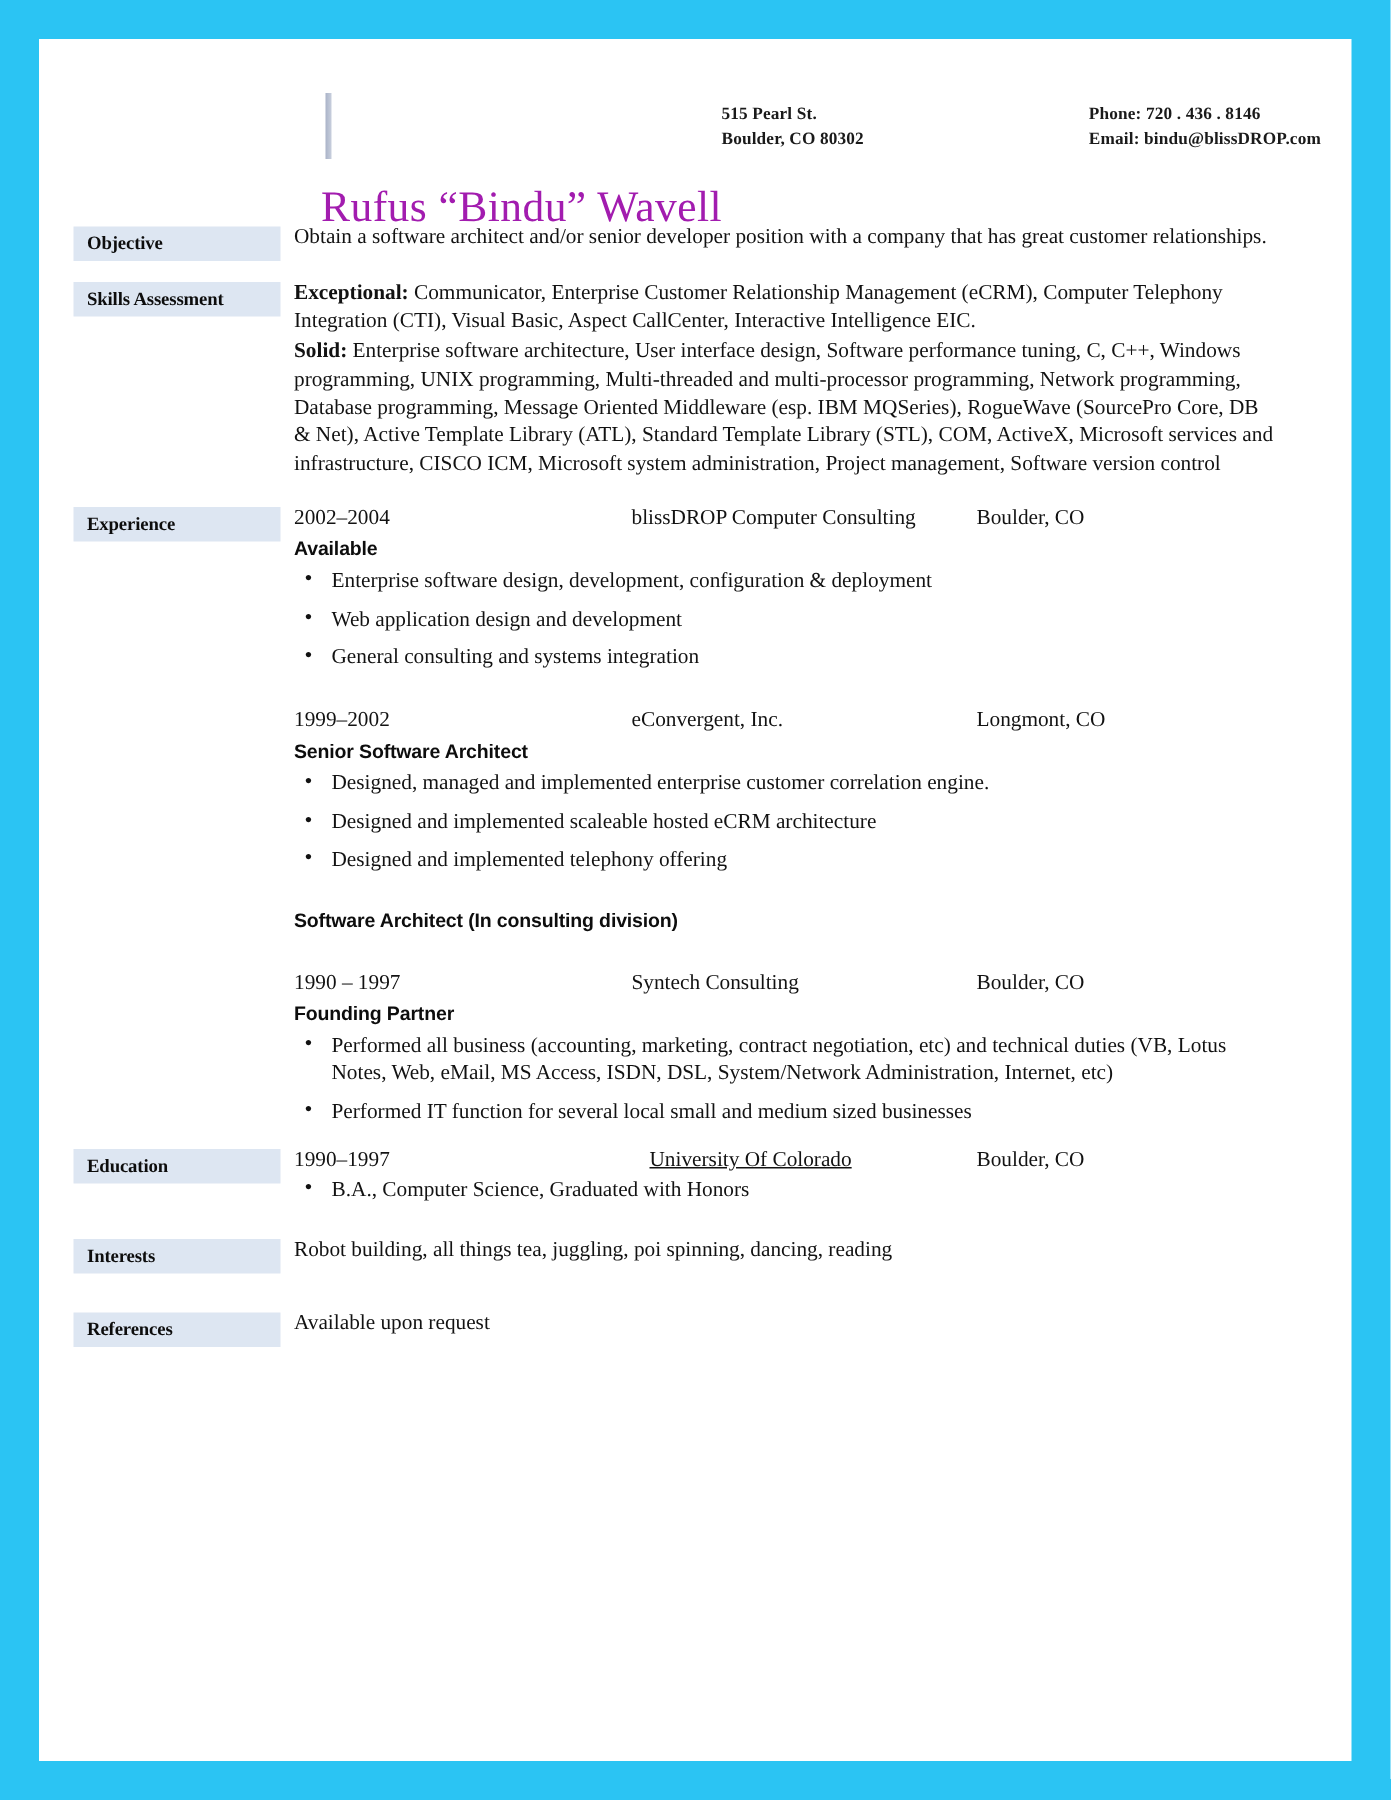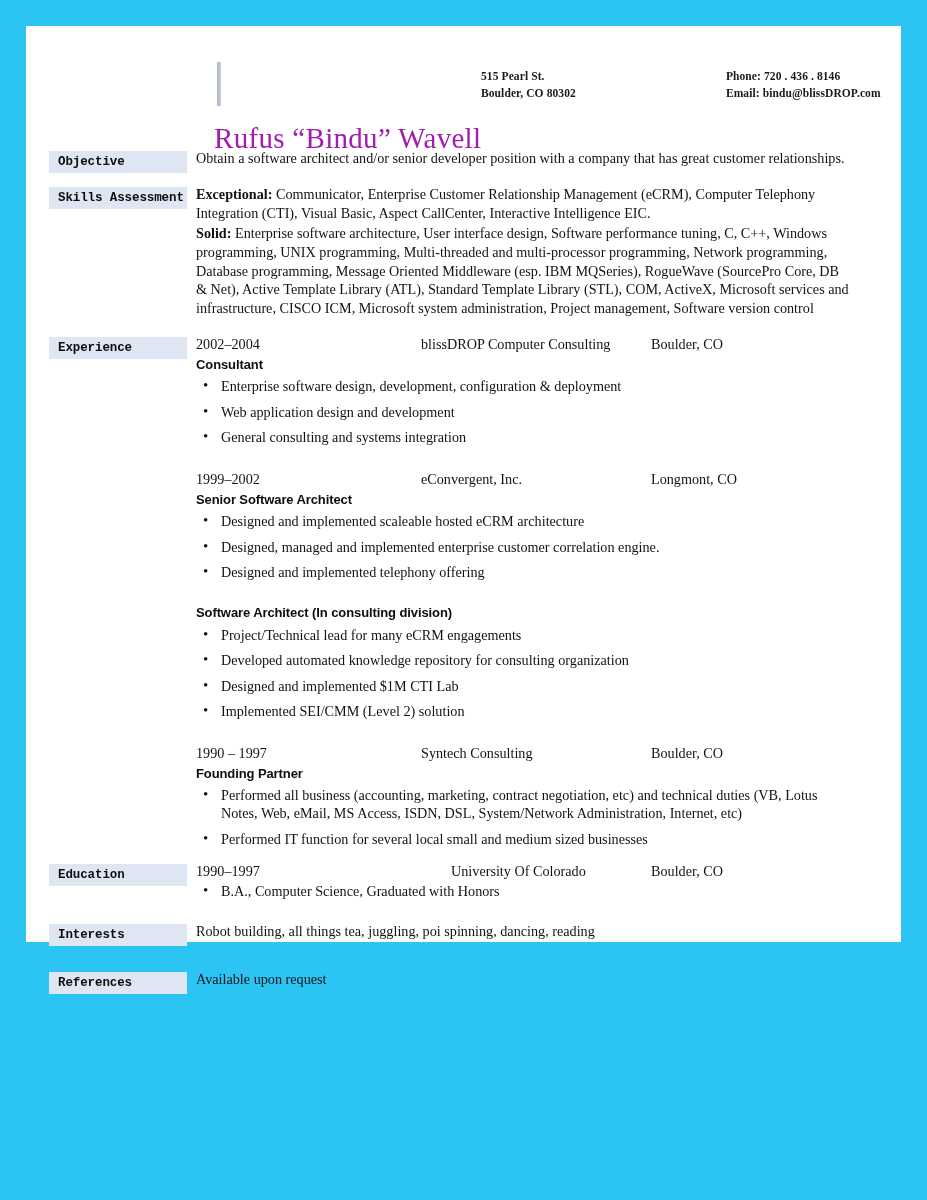--- a/index.html
+++ b/index.html
@@ -9,21 +9,21 @@
     height: 1200px;
     background: #2bc4f3;
     font-family: "Liberation Serif", serif;
     overflow: hidden;
   }
   #page {
     position: absolute;
     left: 26px;
     top: 26px;
     width: 875px;
-    height: 916px;
+    height: 1148px;
     background: #ffffff;
   }
   .inner {
     position: relative;
     width: 100%;
     height: 100%;
     padding: 0;
   }
 
   
@@ -72,21 +72,21 @@
   .label-cell {
     flex: 0 0 170px;
     padding-left: 23px;
     padding-top: 2px;
   }
   .label-box {
     display: block;
     width: 138px;
     background: #dde6f2;
     padding: 4px 0 4px 9px;
-    font-family: Liberation Mono, monospace;
+    font-family: Liberation Serif, serif;
     font-size: 12.5px;
     font-weight: bold;
     color: #0d0d0d;
     letter-spacing: -0.1px;
   }
   .body-cell {
     flex: 1 1 auto;
     padding-right: 48px;
     font-size: 14.2px;
     color: #121212;
@@ -144,21 +144,21 @@
     top: -1px;
     font-size: 15px;
     color: #111;
   }
   .edu-head {
     position: relative;
     height: 20px;
     font-size: 14.2px;
   }
   .edu-dates { position: absolute; left: 0; }
-  .edu-co    { position: absolute; left: 255px; }
+  .edu-co    { position: absolute; left: 237px; text-decoration: underline; }
   .edu-loc   { position: absolute; left: 455px; }
   .edu-bullets { margin-top: 6px; }
 </style>
 </head>
 <body>
 
 <div id="page">
   <div class="inner">
 
     <div class="header">
@@ -208,50 +208,44 @@
         <span class="label-box">Experience</span>
       </div>
       <div class="body-cell">
 
         <div class="job">
           <div class="job-head">
             <span class="job-dates">2002–2004</span>
             <span class="job-co">blissDROP Computer Consulting</span>
             <span class="job-loc">Boulder, CO</span>
           </div>
-          <div class="job-title">Consultant</div>
+          <div class="job-title">Available</div>
           <ul class="bullets">
             <li>Enterprise software design, development, configuration &amp; deployment</li>
             <li>Web application design and development</li>
             <li>General consulting and systems integration</li>
           </ul>
         </div>
 
         <div class="job">
           <div class="job-head">
             <span class="job-dates">1999–2002</span>
             <span class="job-co">eConvergent, Inc.</span>
             <span class="job-loc">Longmont, CO</span>
           </div>
           <div class="job-title">Senior Software Architect</div>
           <ul class="bullets">
+            <li>Designed, managed and implemented enterprise customer correlation engine.</li>
             <li>Designed and implemented scaleable hosted eCRM architecture</li>
-            <li>Designed, managed and implemented enterprise customer correlation engine.</li>
             <li>Designed and implemented telephony offering</li>
           </ul>
         </div>
 
         <div class="job">
           <div class="job-title">Software Architect (In consulting division)</div>
-          <ul class="bullets">
-            <li>Project/Technical lead for many eCRM engagements</li>
-            <li>Developed automated knowledge repository for consulting organization</li>
-            <li>Designed and implemented $1M CTI Lab</li>
-            <li>Implemented SEI/CMM (Level 2) solution</li>
-          </ul>
         </div>
 
         <div class="job">
           <div class="job-head">
             <span class="job-dates">1990 – 1997</span>
             <span class="job-co">Syntech Consulting</span>
             <span class="job-loc">Boulder, CO</span>
           </div>
           <div class="job-title">Founding Partner</div>
           <ul class="bullets">

